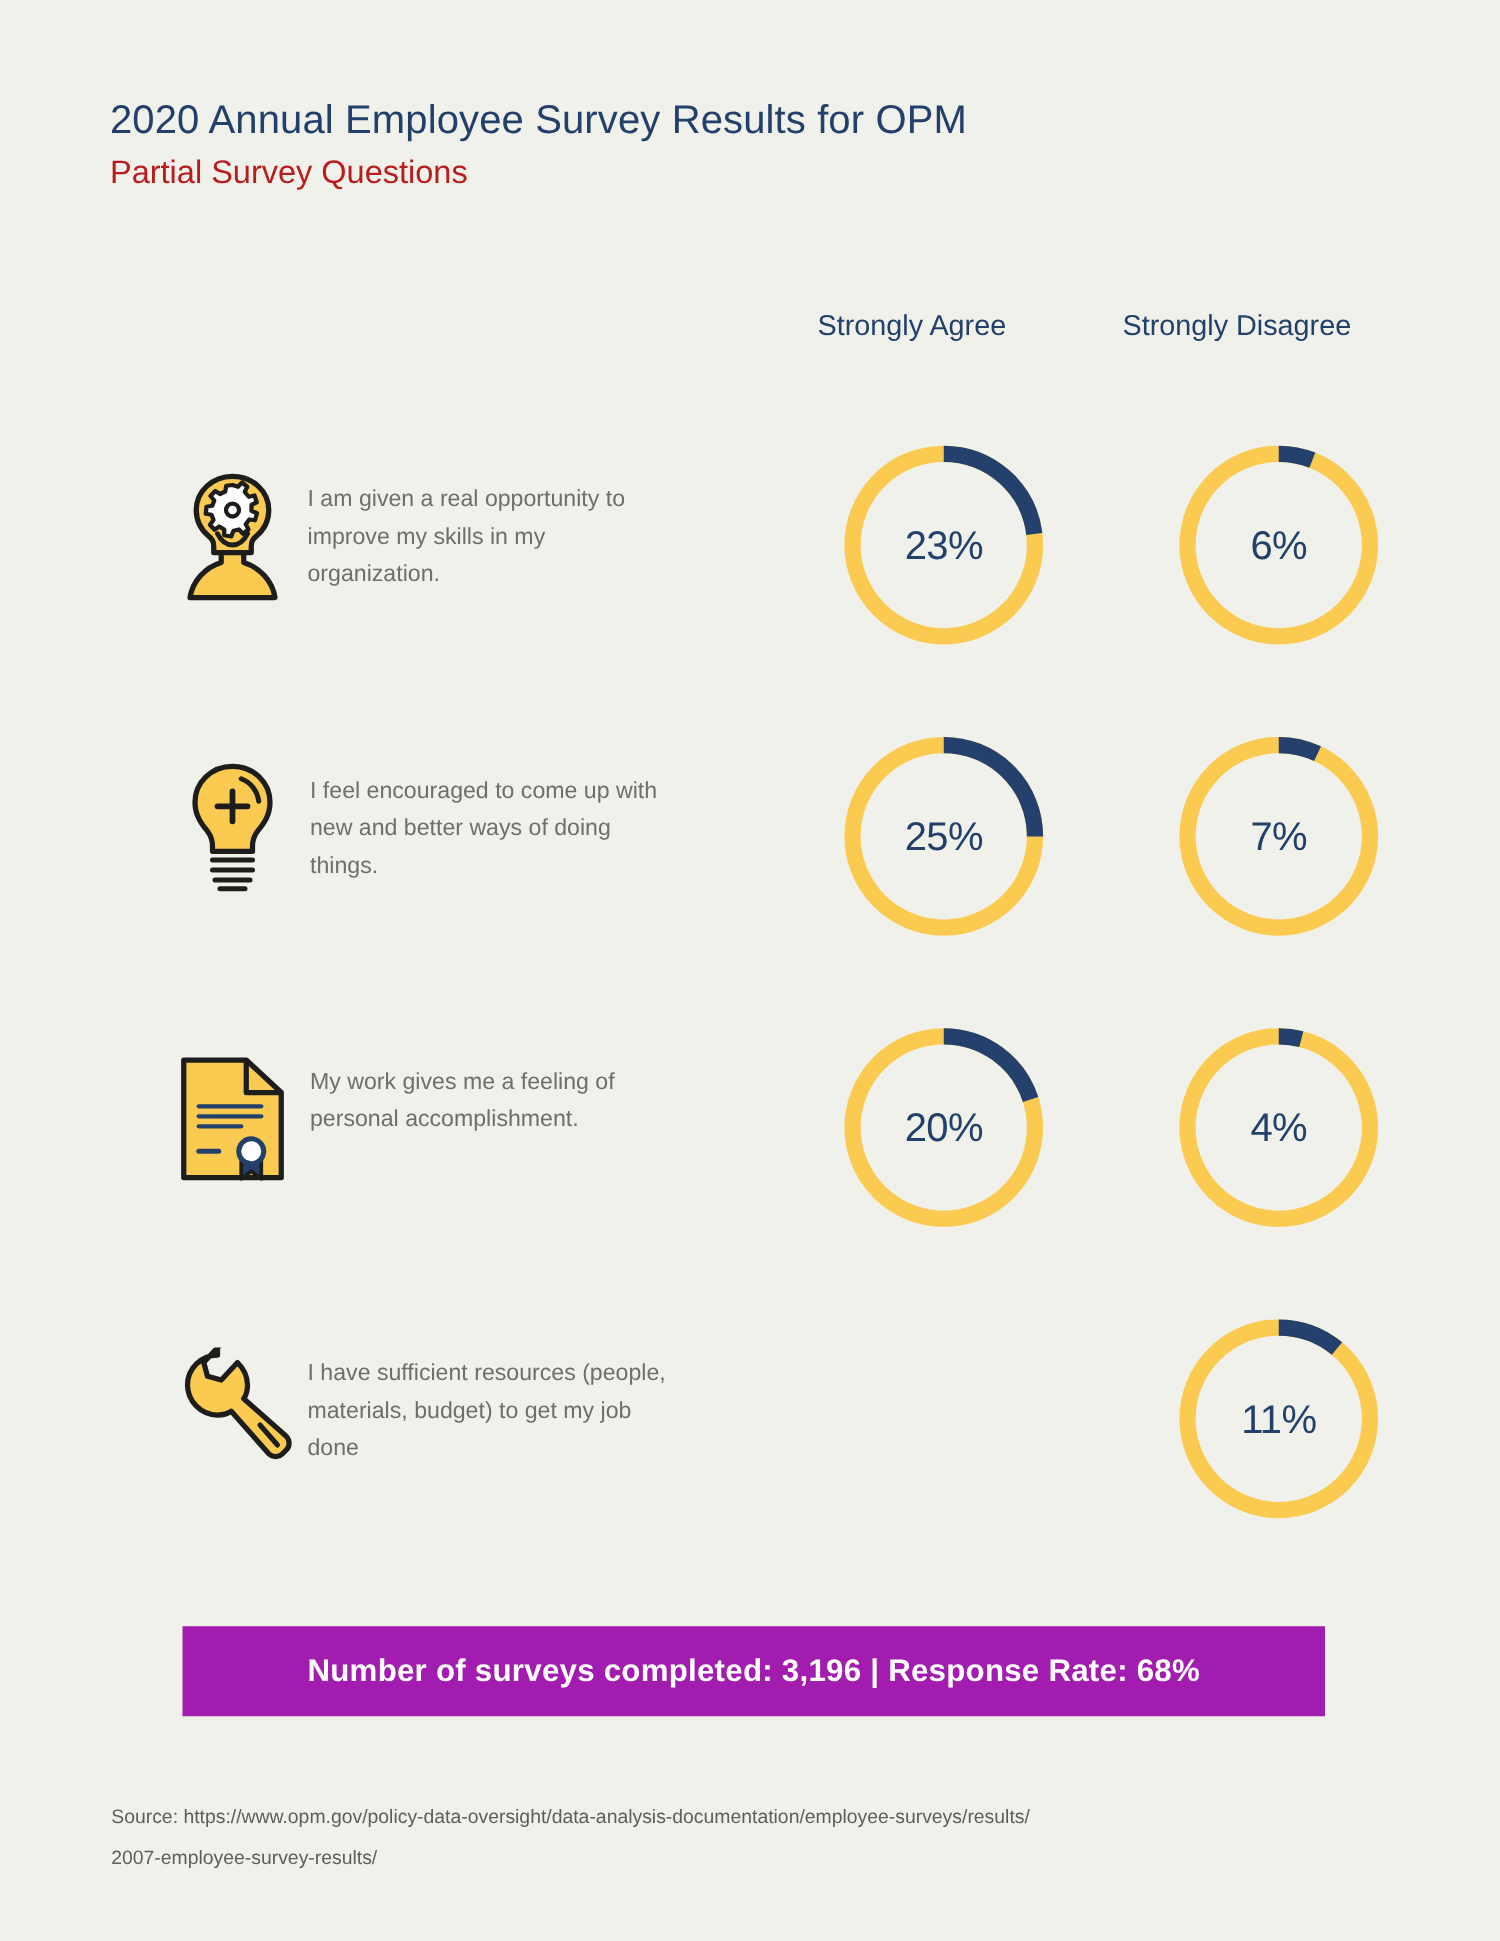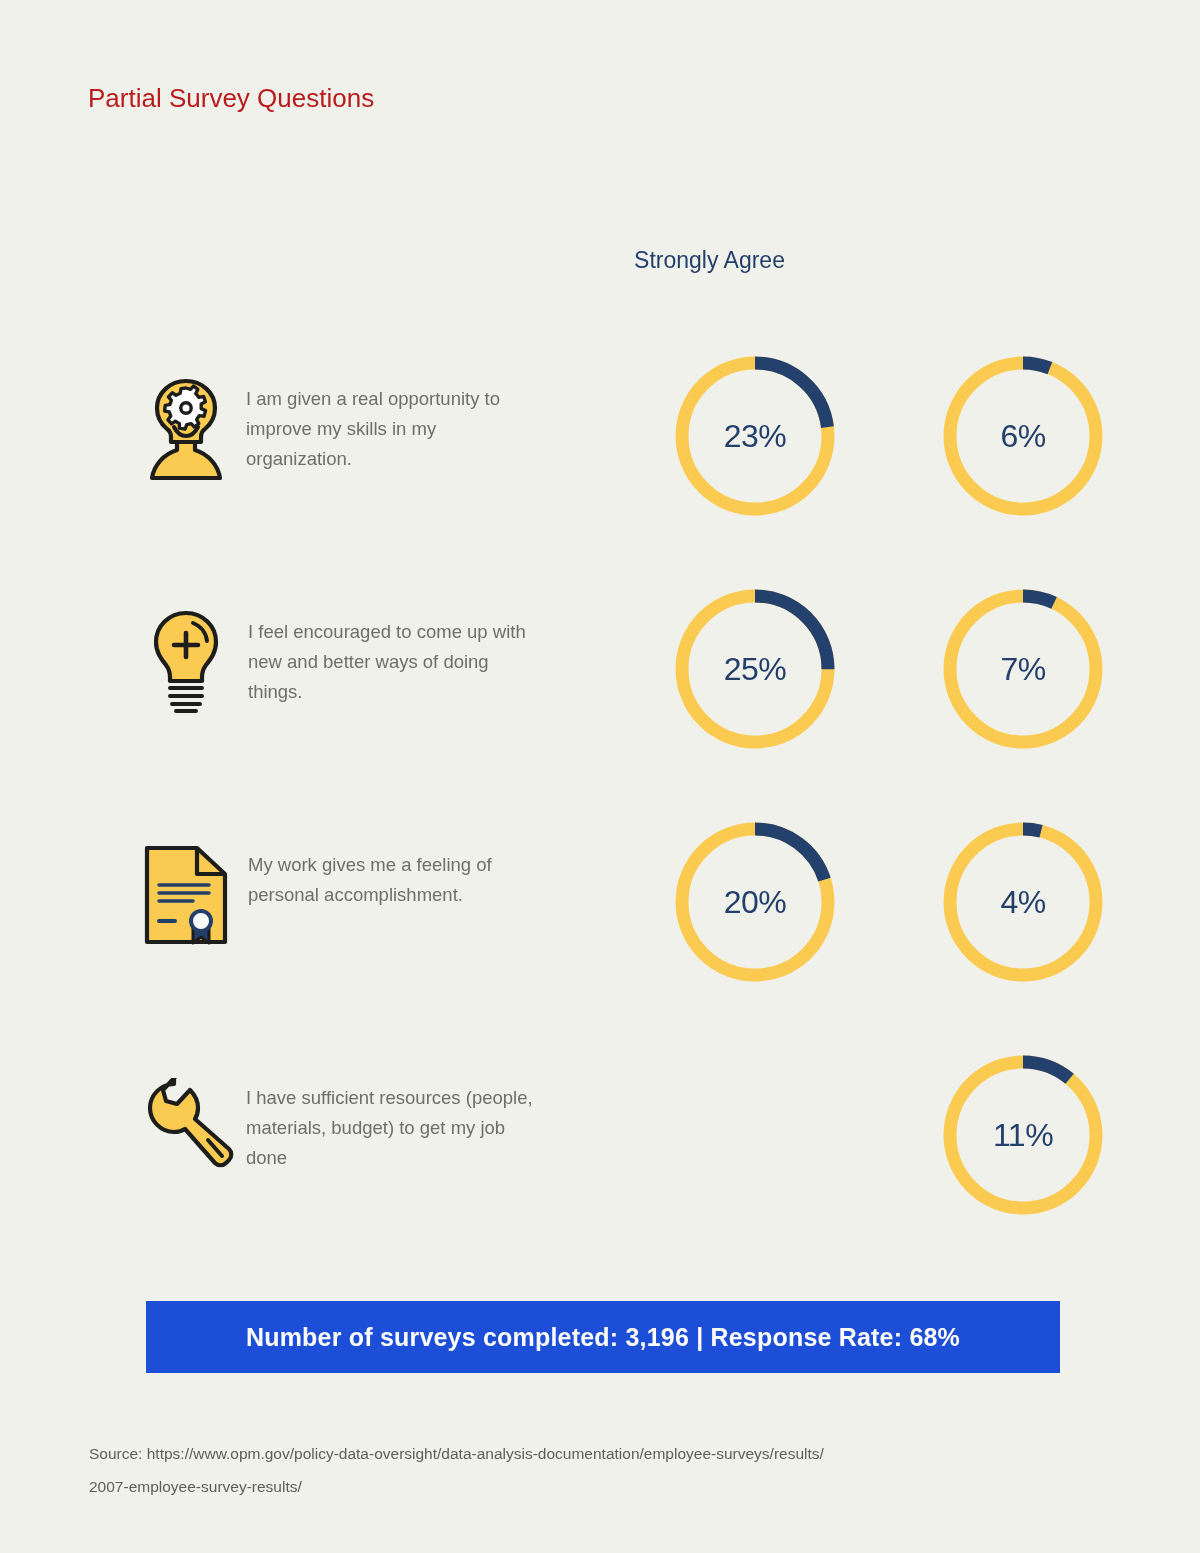--- a/index.html
+++ b/index.html
@@ -36,21 +36,21 @@
     font-weight: 400;
     color: #b91c1c;
     line-height: 1.25;
     margin: 6px 0 0 0;
   }
 
   
   .col-heads {
     position: absolute;
     top: 247px;
-    left: 592px;
+    left: 612px;
     width: 520px;
     display: flex;
   }
   .col-head {
     font-size: 23px;
     color: #23406b;
     text-align: center;
     font-weight: 400;
   }
   .col-head.agree { width: 235px; }
@@ -127,21 +127,21 @@
     letter-spacing: -0.5px;
   }
 
   
   .banner {
     position: absolute;
     left: 146px;
     top: 1301px;
     width: 914px;
     height: 72px;
-    background: #1d4ed8;
+    background: #a21caf;
     display: flex;
     align-items: center;
     justify-content: center;
   }
   .banner-text {
     color: #ffffff;
     font-size: 25px;
     font-weight: 700;
     letter-spacing: 0.2px;
   }
@@ -156,25 +156,27 @@
     line-height: 2.1;
     color: #5d5d5a;
     font-weight: 400;
   }
   .source div { white-space: nowrap; }
 </style>
 </head>
 <body>
 
 <div class="header">
+  <h1 class="title">2020 Annual Employee Survey Results for OPM</h1>
   <h2 class="subtitle">Partial Survey Questions</h2>
 </div>
 
 <div class="col-heads">
   <div class="col-head agree">Strongly Agree</div>
+  <div class="col-head disagree">Strongly Disagree</div>
 </div>
 
 <div class="rows">
 
   <div class="row">
     <div class="icon-cell">
       <svg width="92" height="104" viewBox="0 0 92 104">
         <g stroke="#1d1d1b" stroke-width="4.2" stroke-linejoin="round" stroke-linecap="round" fill="#fbcb51">
           <path d="M46 4C30 4 17 16 17 31c0 9 4 16 10 21 3 2 4 5 4 8v5h30v-5c0-3 1-6 4-8 6-5 10-12 10-21C75 16 62 4 46 4z"></path>
           <path d="M37 65h18v8c13 4 23 15 25 28H12c2-13 12-24 25-28z"></path>

